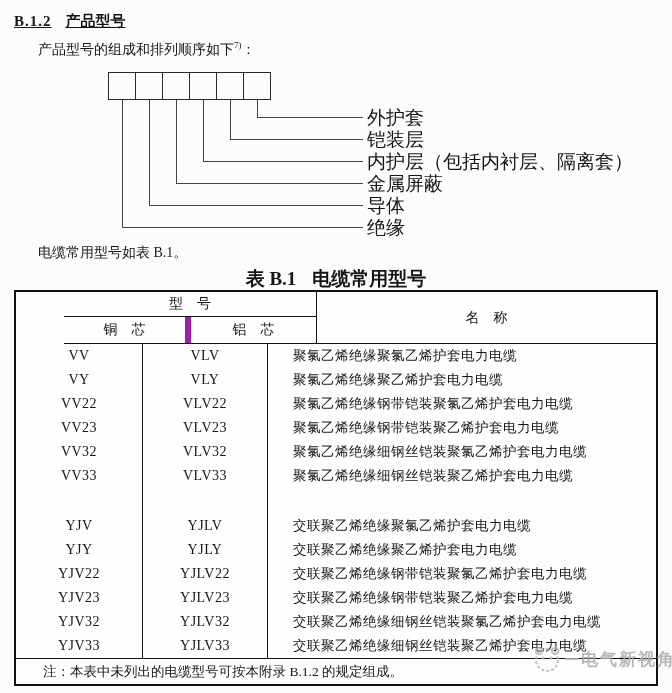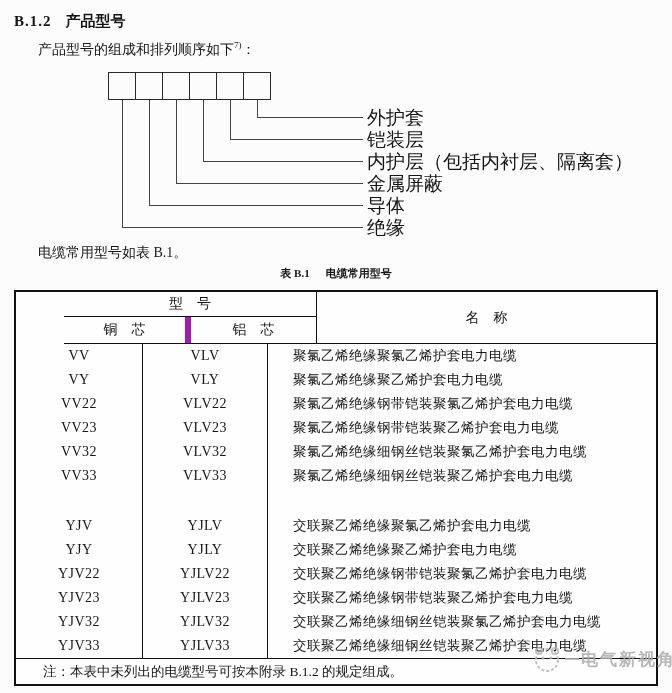--- a/index.html
+++ b/index.html
@@ -4,36 +4,36 @@
 <style>
   * { margin:0; padding:0; box-sizing:border-box; }
   html,body { background:#e8e8e8; }
   .page {
     position:relative; width:672px; height:693px; margin:0 auto;
     background:#fcfcfc; overflow:hidden;
     font-family:"Liberation Serif","DejaVu Serif",serif;
     color:#151515;
   }
   
-  .sec-heading { position:absolute; left:14px; top:12px; font-size:15px; font-weight:bold; }
+  .sec-heading { position:absolute; left:14px; top:12px; font-size:15px; font-weight:bold;text-decoration:underline; }
   .sec-heading .sec-num { margin-right:14px; letter-spacing:1px; }
   .intro { position:absolute; left:38px; top:40px; font-size:14px; }
   .intro sup { font-size:9px; }
   .para-ref { position:absolute; left:38px; top:244px; font-size:14px; }
 
   
   .diagram { position:absolute; left:0; top:0; width:672px; height:240px; }
   .code-boxes { position:absolute; left:108px; top:72px; display:flex; }
   .code-box { width:28px; height:28px; border:1px solid #2a2a2a; background:#fcfcfc; }
   .code-box + .code-box { margin-left:-1px; }
   .connector { position:absolute; border-left:1px solid #444; border-bottom:1px solid #444; }
   .diag-label { position:absolute; left:367px; height:20px; line-height:20px; font-size:19px; white-space:nowrap; }
 
   
-  .tbl-title { position:absolute; left:14px; top:266px; width:644px; text-align:center; font-size:11px; font-weight:bold; }
+  .tbl-title { position:absolute; left:14px; top:266px; width:644px; text-align:center; font-size:19px; font-weight:bold; }
   .tbl-title .t-pre { margin-right:16px; }
 
   
   .tbl {
     position:absolute; left:14px; top:290px; width:644px; height:396px;
     border:2px solid #111; background:#fefefe; display:flex; flex-direction:column;
     font-size:14px;
   }
   .t-header { display:flex; height:52px; border-bottom:1px solid #111; flex:none;margin-left:48px; }
   .th-left { width:253px; border-right:1px solid #111; display:flex; flex-direction:column; flex:none; }

